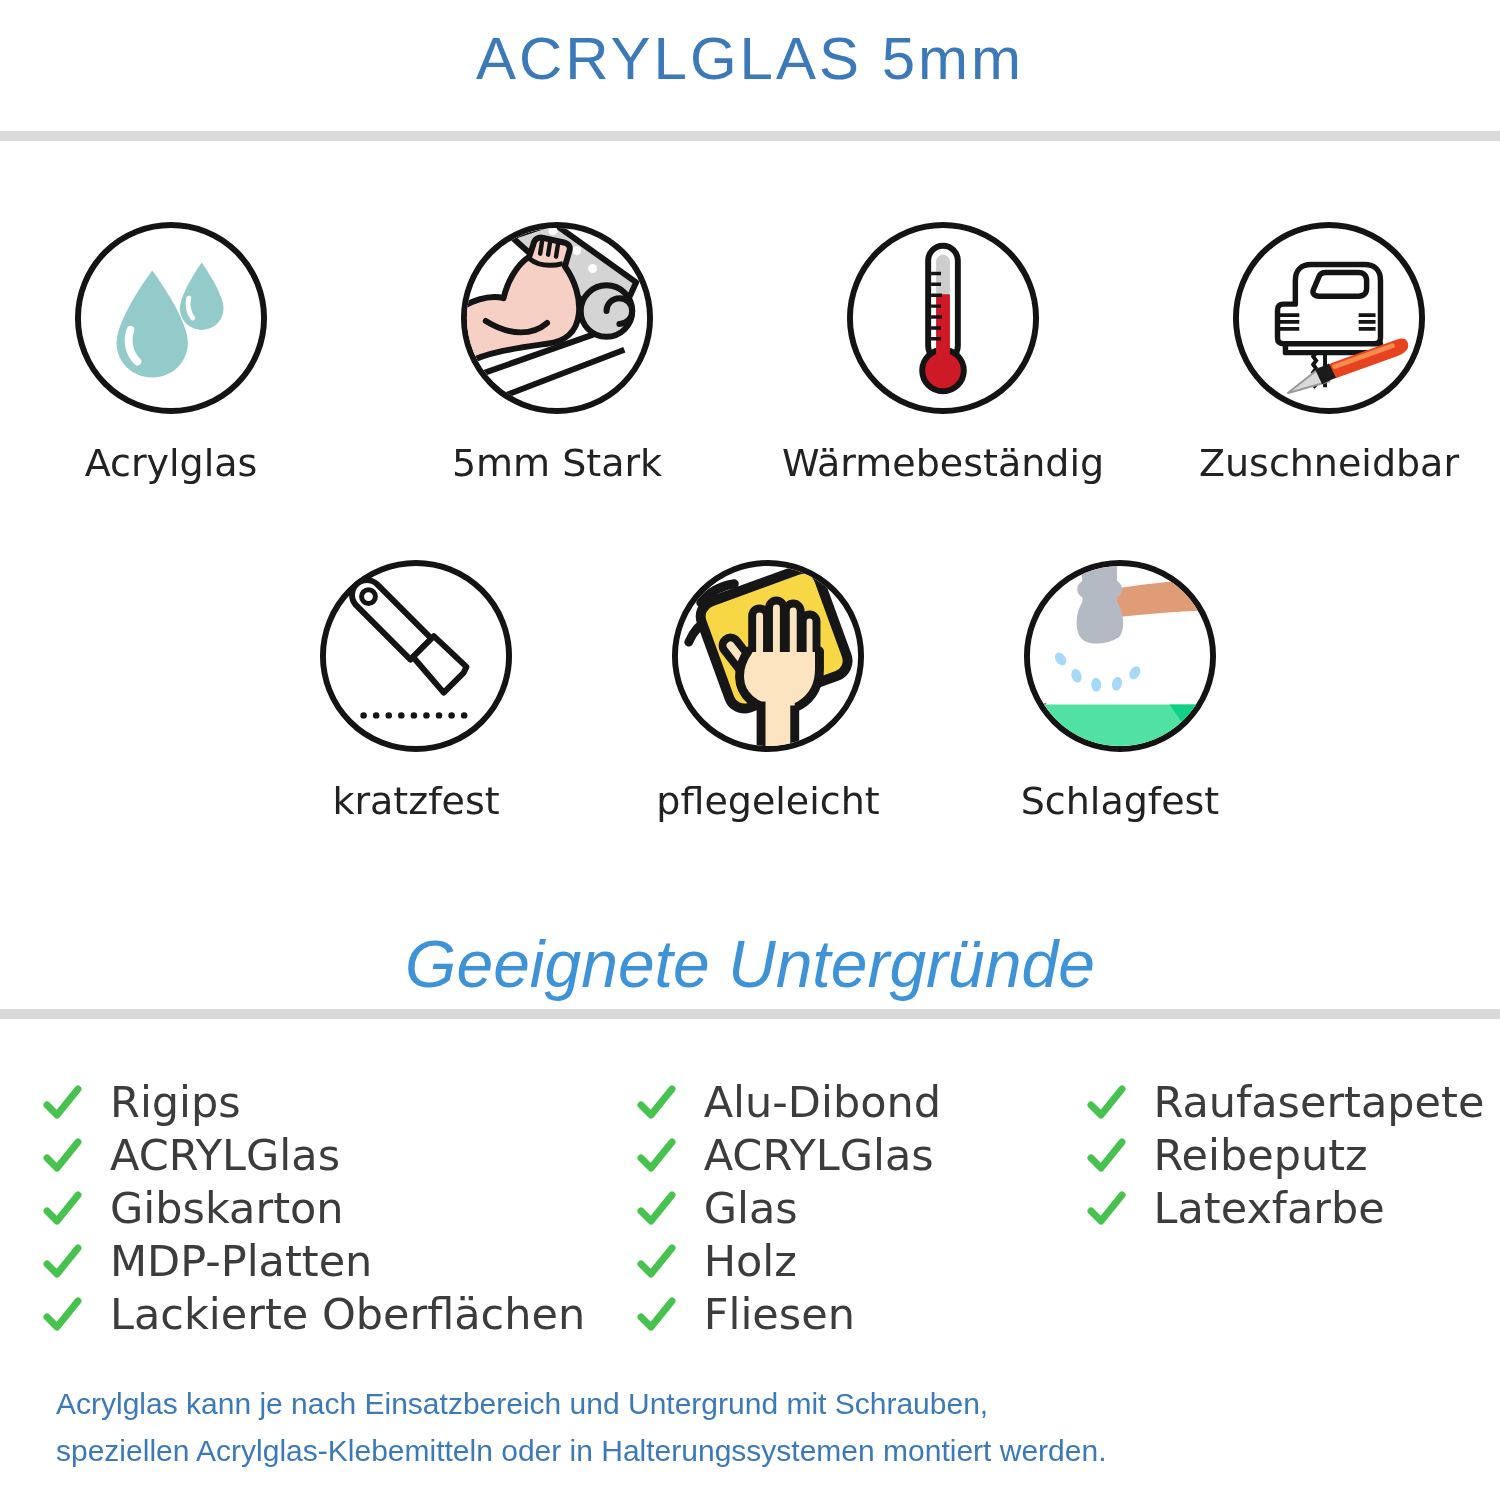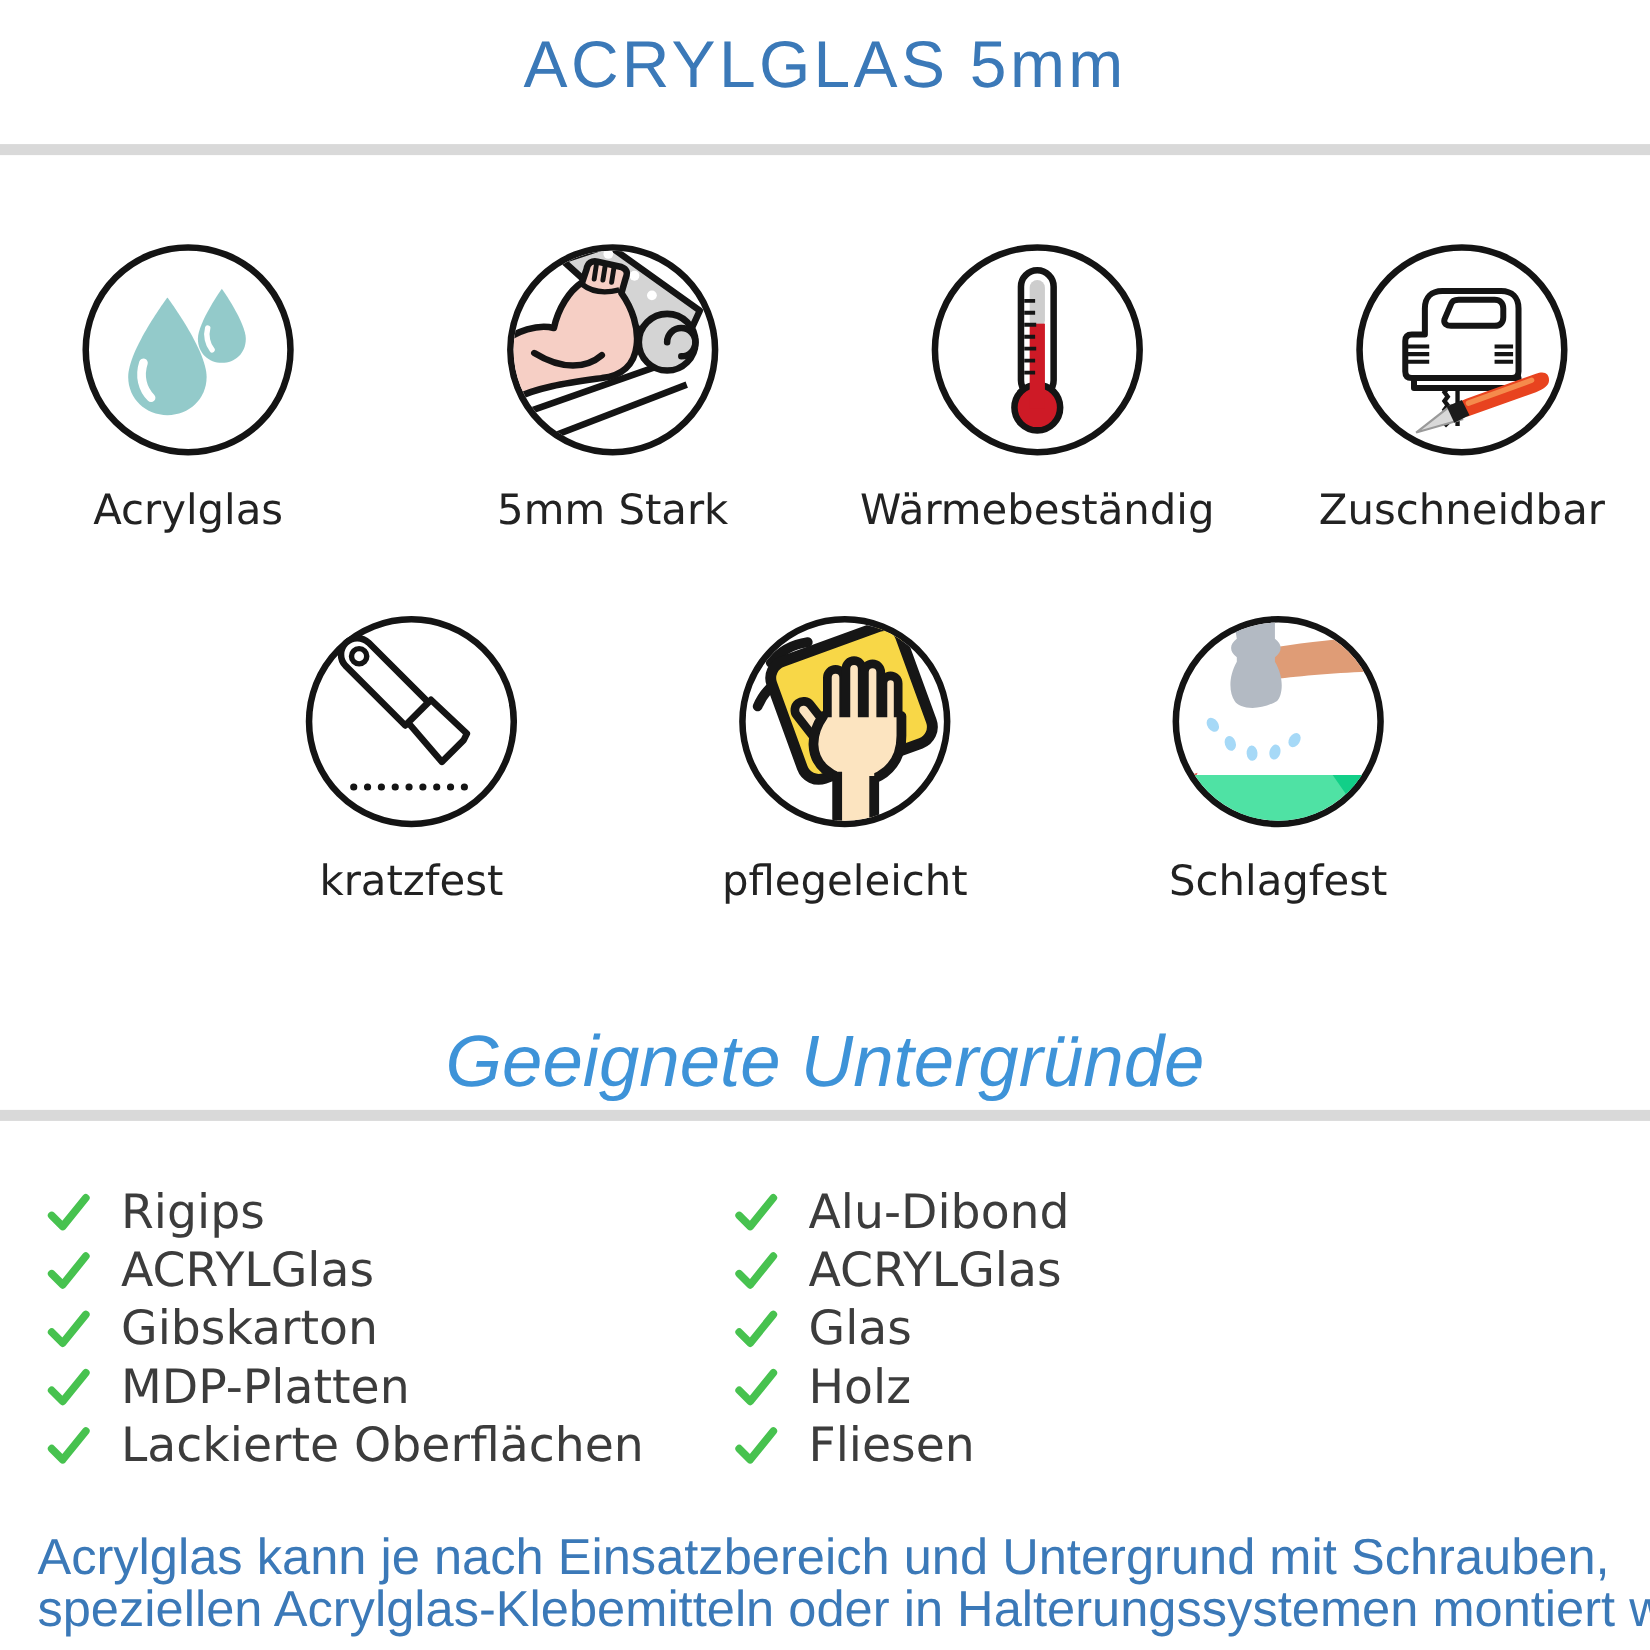--- a/index.html
+++ b/index.html
@@ -9,21 +9,21 @@
   }
   .title{
     padding-top:28px;height:62px;line-height:62px;text-align:center;
     font-size:60px;letter-spacing:3px;color:var(--titleBlue,#3B79B8);
   }
   .bar{height:10px;width:1500px;background:var(--dividerGray,#D9D9D9);}
   .bar1{margin-top:41px;}
   .bar2{margin-top:8px;}
   .features{display:flex;justify-content:center;}
   .row1{margin-top:78px;gap:56px;}
-  .row2{margin-top:67px;gap:64px;margin-left:36px;}
+  .row2{margin-top:67px;gap:22px;margin-left:36px;}
   .feat-cell{width:330px;display:flex;flex-direction:column;align-items:center;}
   .feat-icon{width:198px;height:198px;display:block;}
   .feat-label{
     margin-top:20px;height:53px;line-height:53px;font-size:38px;
     color:var(--labelText,#222);font-family:"DejaVu Sans", sans-serif;
     white-space:nowrap;
   }
   .ring{fill:#fff;stroke:#141414;stroke-width:6;}
   .hl{fill:none;stroke:#fff;stroke-linecap:round;}
   .ln{stroke:#141414;stroke-width:6;}
@@ -37,21 +37,21 @@
   .col1{width:585px;}
   .col2{width:433px;}
   .col3{width:440px;}
   .li{display:flex;align-items:center;gap:26px;height:53px;}
   .check{width:44px;height:44px;flex-shrink:0;display:block;}
   .check path{stroke:var(--checkGreen,#47C24F);fill:none;stroke-width:7;stroke-linecap:round;stroke-linejoin:round;}
   .li-text{
     font-size:43px;color:var(--listText,#3C3C3C);white-space:nowrap;
     font-family:"DejaVu Sans", sans-serif;
   }
-  .footer{margin-top:52px;padding-left:34px;font-size:46px;line-height:47px;color:var(--footerBlue,#3B79B8);}
+  .footer{margin-top:40px;padding-left:56px;font-size:30px;line-height:47px;color:var(--footerBlue,#3B79B8);}
   .footer div{white-space:nowrap;}
 </style>
 </head>
 <body>
 
 <div class="title">ACRYLGLAS 5mm</div>
 <div class="bar bar1"></div>
 
 <div class="features row1">
 
@@ -258,18 +258,38 @@
         </svg>
         <span class="li-text">Holz</span>
       </div>
     <div class="li">
         <svg class="check" viewBox="0 0 44 44">
           <path d="M7,25 L17,35 L38,9"></path>
         </svg>
         <span class="li-text">Fliesen</span>
       </div>
   </div>
+  <div class="col3">
+    <div class="li">
+        <svg class="check" viewBox="0 0 44 44">
+          <path d="M7,25 L17,35 L38,9"></path>
+        </svg>
+        <span class="li-text">Raufasertapete</span>
+      </div>
+    <div class="li">
+        <svg class="check" viewBox="0 0 44 44">
+          <path d="M7,25 L17,35 L38,9"></path>
+        </svg>
+        <span class="li-text">Reibeputz</span>
+      </div>
+    <div class="li">
+        <svg class="check" viewBox="0 0 44 44">
+          <path d="M7,25 L17,35 L38,9"></path>
+        </svg>
+        <span class="li-text">Latexfarbe</span>
+      </div>
+  </div>
 </div>
 
 <div class="footer">
   <div>Acrylglas kann je nach Einsatzbereich und Untergrund mit Schrauben,</div>
   <div>speziellen Acrylglas-Klebemitteln oder in Halterungssystemen montiert werden.</div>
 </div>
 
 </body></html>

